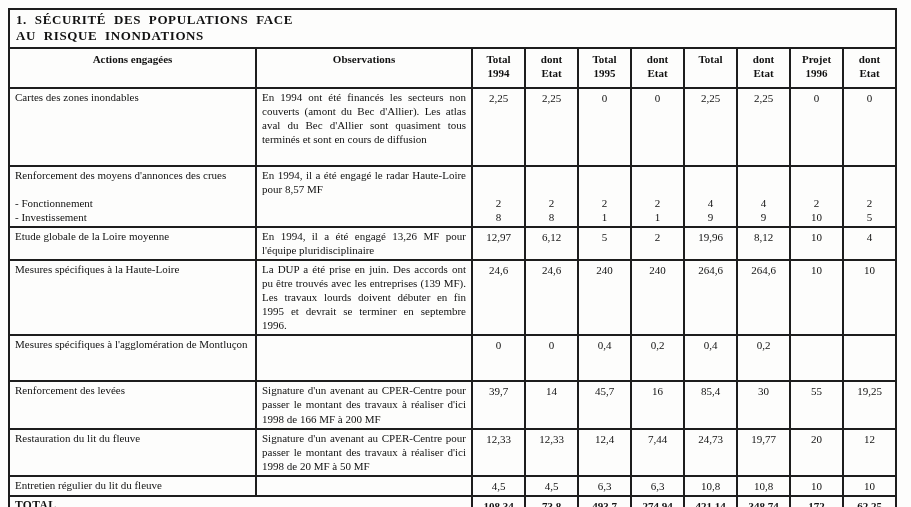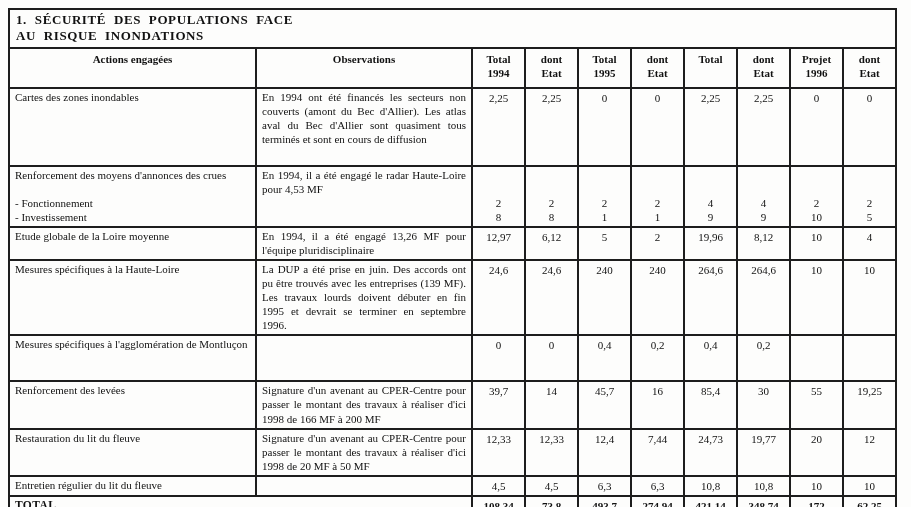--- a/index.html
+++ b/index.html
@@ -132,21 +132,21 @@
           <td class="num">2,25</td>
           <td class="num">2,25</td>
           <td class="num">0</td>
           <td class="num">0</td>
         </tr>
         <tr style="height: 60px; border-radius: 16px;">
           <td class="action">Renforcement des moyens d'annonces des crues
 
 - Fonctionnement
 - Investissement</td>
-          <td class="obs">En 1994, il a été engagé le radar Haute-Loire pour 4,53 MF</td>
+          <td class="obs">En 1994, il a été engagé le radar Haute-Loire pour 8,57 MF</td>
           <td class="num vbottom">2
 8</td>
           <td class="num vbottom">2
 8</td>
           <td class="num vbottom">2
 1</td>
           <td class="num vbottom">2
 1</td>
           <td class="num vbottom">4
 9</td>

